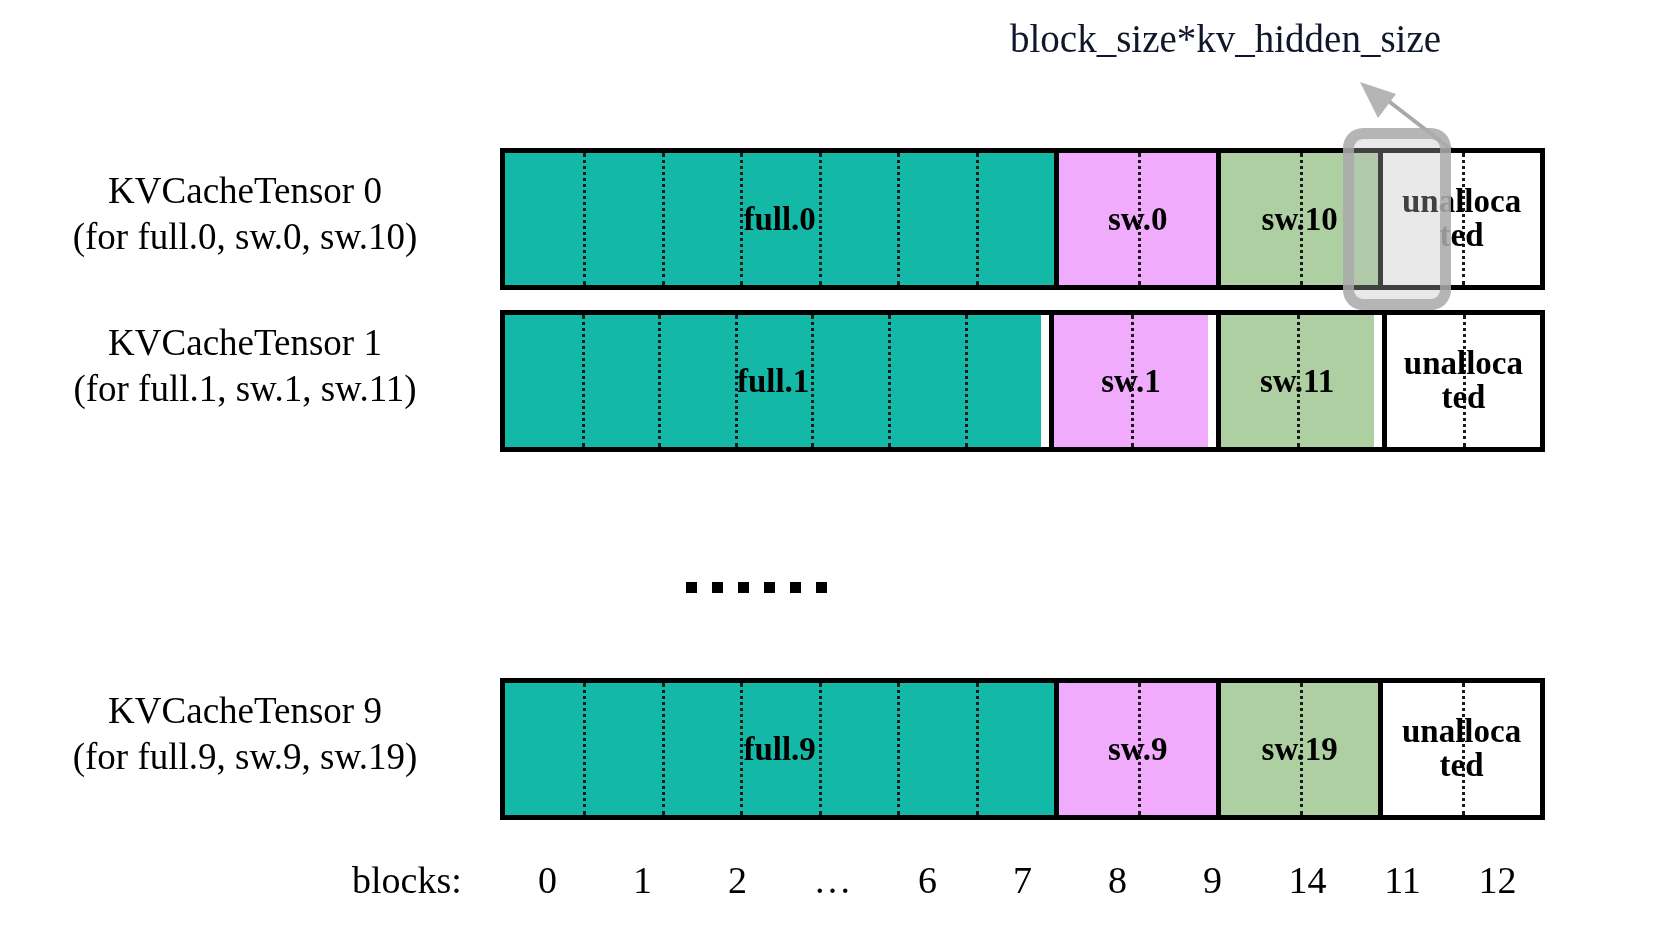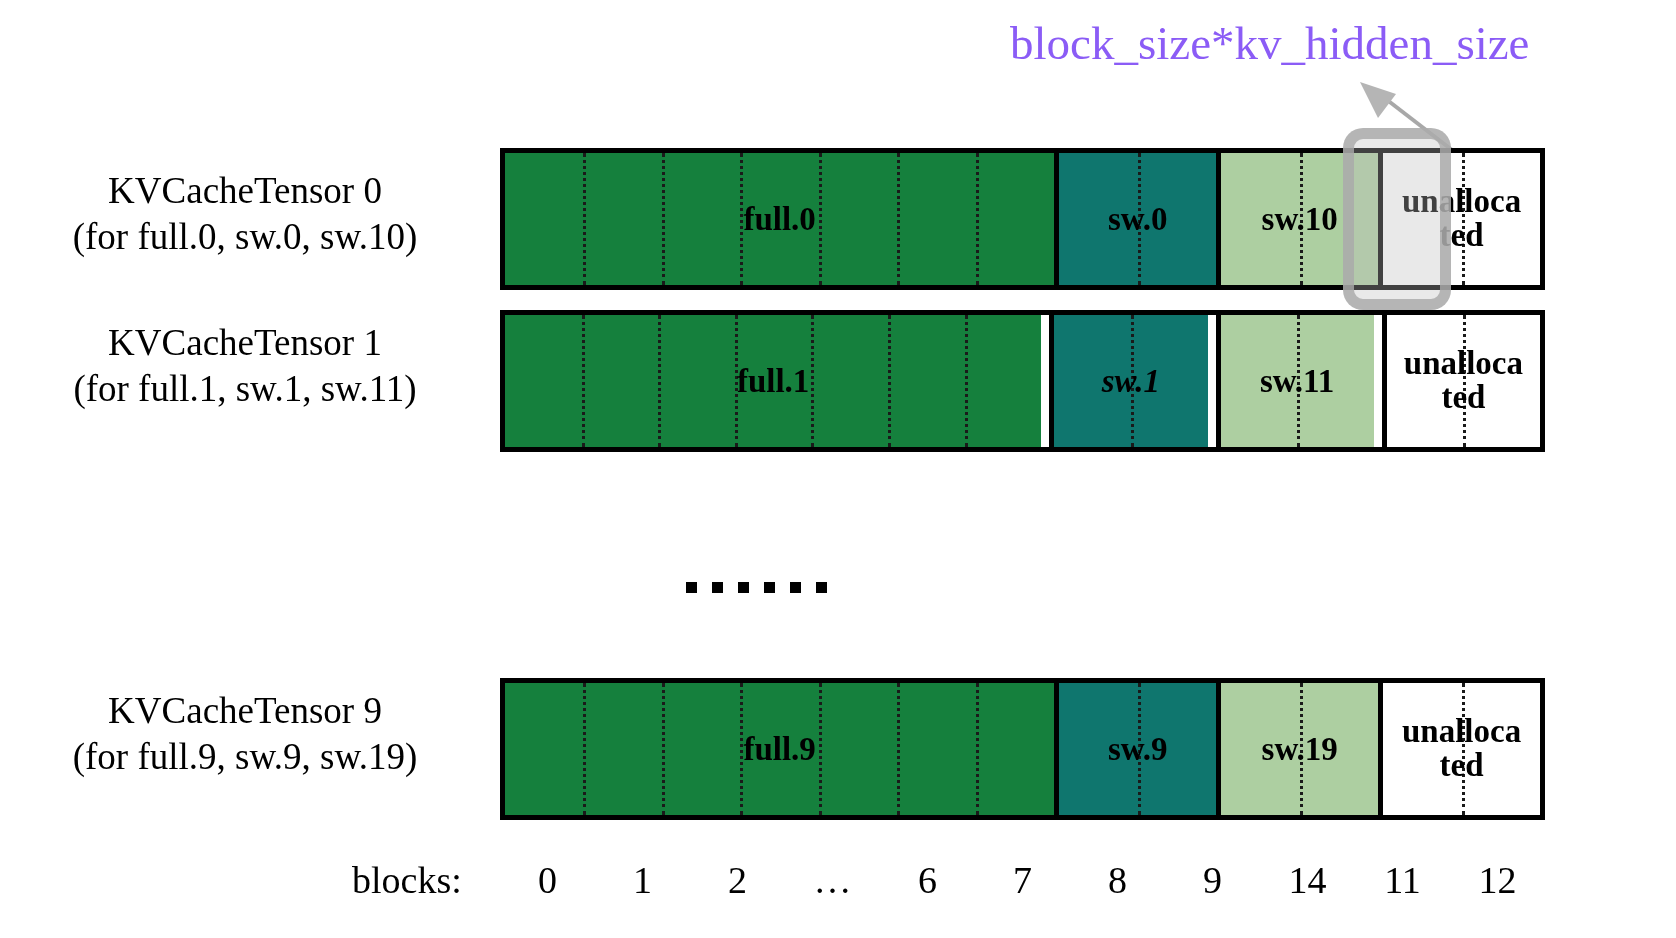--- a/index.html
+++ b/index.html
@@ -9,22 +9,22 @@
     font-family:"Liberation Serif","DejaVu Serif",serif;
     overflow:hidden;
     position:relative;
   }
   #stage{position:absolute;left:0;top:0;width:1676px;height:938px;}
 
   
   .callout-text{
     position:absolute;
     left:1010px; top:16px;
-    font-size:47px;
-    color:#8b5cf6;
+    font-size:39px;
+    color:#0f172a;
     white-space:nowrap;
     letter-spacing:0px;
   }
   .callout-arrow{
     position:absolute;
     left:1340px; top:78px;
     width:120px; height:80px;
     pointer-events:none;
   }
 
@@ -48,22 +48,22 @@
     box-sizing:border-box;
     display:flex;
     align-items:center;
     justify-content:center;
     font-weight:bold;
     font-size:33px;
     color:#000;
     overflow:hidden;
   }
   .seg + .seg{border-left:5px solid #000;}
-  .seg.full{background:#15803d;}
-  .seg.sw-light{background:#0f766e;}
+  .seg.full{background:#14b8a6;}
+  .seg.sw-light{background:#f0abfc;}
   .seg.sw-dark{background:#ADCFA1;}
   .seg.unalloc{background:#FFFFFF;line-height:1.02;text-align:center;}
 
   
   .divs{position:absolute;inset:0;pointer-events:none;}
   .divs i{
     position:absolute;
     top:0;bottom:0;
     width:0;
     border-left:3px dotted #1a1a1a;
@@ -199,21 +199,21 @@
       <div class="divs">
           <i style="left: 14.2857%;"></i>
           <i style="left: 28.5714%;"></i>
           <i style="left: 42.8571%;"></i>
           <i style="left: 57.1429%;"></i>
           <i style="left: 71.4286%;"></i>
           <i style="left: 85.7143%;"></i>
         </div>
       <span class="seg-label">full.1</span>
     </div>
-    <div class="seg sw-light" style="flex: 2 1 0px; font-style: italic;">
+    <div class="seg sw-light" style="flex: 2 1 0px;">
       <div class="divs">
           <i style="left: 50%;"></i>
         </div>
       <span class="seg-label">sw.1</span>
     </div>
     <div class="seg sw-dark" style="flex: 2 1 0px;">
       <div class="divs">
           <i style="left: 50%;"></i>
         </div>
       <span class="seg-label">sw.11</span>

